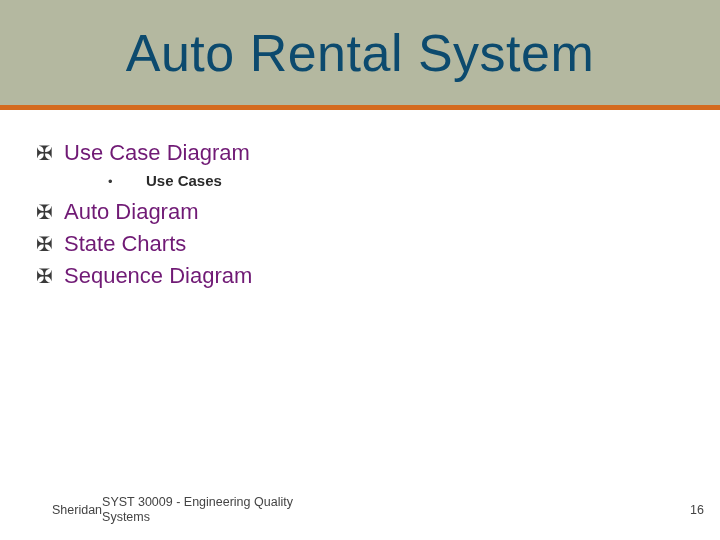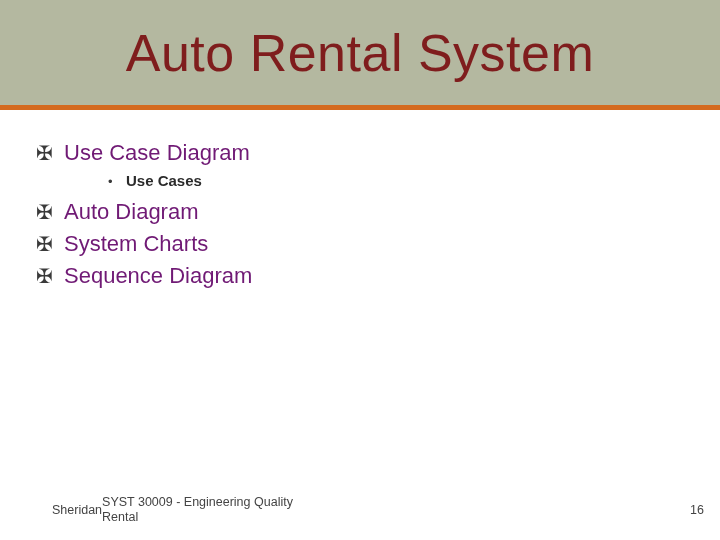--- a/index.html
+++ b/index.html
@@ -15,21 +15,21 @@
     height: 110px;
     display: flex;
     align-items: center;
     justify-content: center;
     border-bottom: 5px solid #d46a1f;
   }
   .title {
     font-family: "Arial Narrow", Arial, Helvetica, sans-serif;
     font-stretch: condensed;
     font-size: 52px;
-    color: #7f1d1d;
+    color: #0c4a6e;
     letter-spacing: 0.5px;
   }
   .content {
     padding: 30px 36px 0 36px;
   }
   .top-item {
     display: flex;
     align-items: baseline;
     margin-bottom: 6px;
   }
@@ -57,20 +57,21 @@
   .sub-bullet {
     width: 18px;
     flex: 0 0 18px;
     font-size: 13px;
     color: #3a3a3a;
   }
   .sub-text {
     font-size: 15px;
     font-weight: bold;
     color: #2b2b2b;
+    margin-left: 20px;
   }
   .footer {
     position: absolute;
     bottom: 14px;
     left: 12px;
     width: 100%;
     padding: 0 28px 0 40px;
     display: flex;
     align-items: center;
     font-size: 12.5px;
@@ -104,30 +105,30 @@
     </div>
   </div>
 
   <div class="top-item">
     <span class="bullet">✠</span>
     <span class="top-text">Auto Diagram</span>
   </div>
 
   <div class="top-item">
     <span class="bullet">✠</span>
-    <span class="top-text">System Charts</span>
+    <span class="top-text">State Charts</span>
   </div>
 
   <div class="top-item">
     <span class="bullet">✠</span>
     <span class="top-text">Sequence Diagram</span>
   </div>
 
 </div>
 
 <div class="footer">
   <div class="footer-left">Sheridan</div>
   <div class="footer-center">
     <span>SYST 30009 - Engineering Quality</span><br>
-    <span>Rental</span>
+    <span>Systems</span>
   </div>
   <div class="footer-right">16</div>
 </div>
 
 </body></html>

